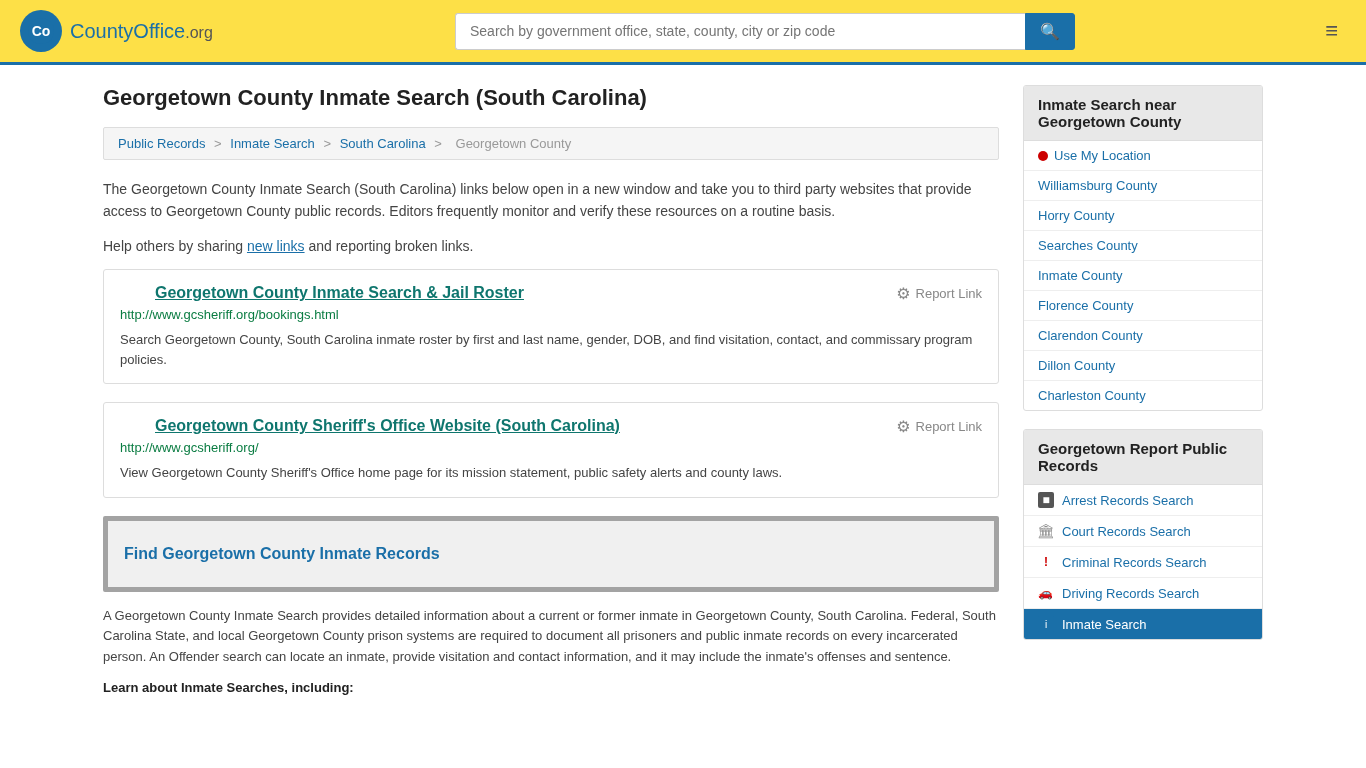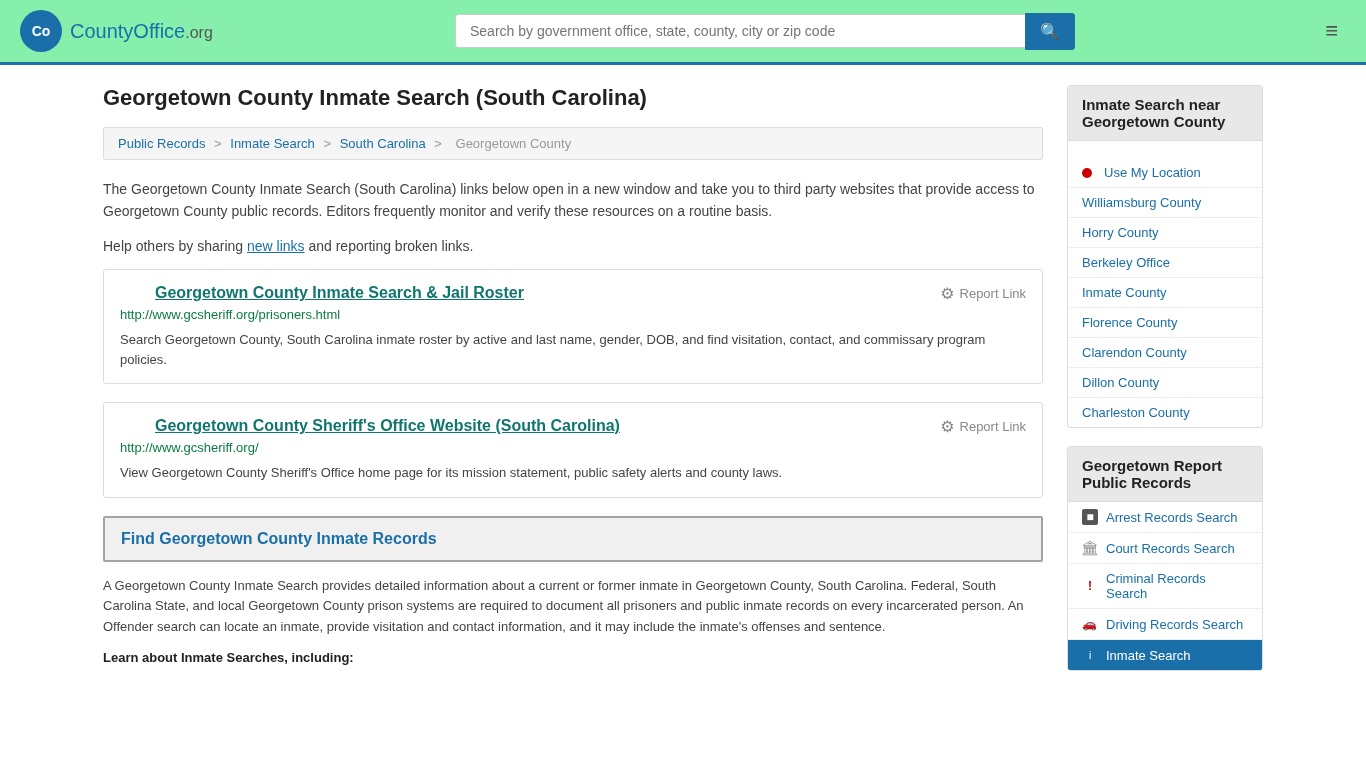--- a/index.html
+++ b/index.html
@@ -1,20 +1,20 @@
 <!DOCTYPE html>
 <html><head>
   <meta charset="utf-8">
   <style>
     * { box-sizing: border-box; margin: 0; padding: 0; }
     body { font-family: Arial, sans-serif; font-size: 14px; color: #333; background: #fff; }
 
     
     .header {
-      background: #86efac;
+      background: #fde047;
       border-bottom: 3px solid #1a6fa8;
       padding: 10px 20px;
       display: flex;
       align-items: center;
       justify-content: space-between;
     }
     .logo-area {
       display: flex;
       align-items: center;
       gap: 8px;
@@ -26,21 +26,20 @@
       border-radius: 50%;
       display: flex;
       align-items: center;
       justify-content: center;
       color: white;
       font-size: 18px;
       font-weight: bold;
     }
     .search-area {
       display: flex;
-      align-items: center;
       flex: 1;
       max-width: 620px;
       margin: 0 30px;
     }
     .search-input {
       flex: 1;
       padding: 8px 14px;
       border: 1px solid #ccc;
       border-right: none;
       border-radius: 3px 0 0 3px;
@@ -150,22 +149,22 @@
     }
     .result-desc {
       font-size: 13px;
       color: #444;
       line-height: 1.5;
     }
 
     
     .section-header {
       background: #f0f0f0;
-      border: 2px solid #a3a3a3;
-      padding: 12px 16px;
+      border: 5px solid #a3a3a3;
+      padding: 24px 16px;
       margin-bottom: 14px;
       border-radius: 2px;
     }
     .section-header h2 {
       font-size: 16px;
       font-weight: bold;
       color: #1a6fa8;
     }
 
     .body-text {
@@ -175,21 +174,21 @@
       margin-bottom: 12px;
     }
     .bold-text {
       font-weight: bold;
       font-size: 13px;
       color: #222;
     }
 
     
     .sidebar {
-      width: 196px;
+      width: 240px;
       flex-shrink: 0;
     }
     .sidebar-section {
       background: #fff;
       border: 1px solid #ddd;
       border-radius: 3px;
       margin-bottom: 18px;
       overflow: hidden;
     }
     .sidebar-section-title {
@@ -206,22 +205,21 @@
       font-size: 13px;
     }
     .sidebar-item:last-child { border-bottom: none; }
     .sidebar-item a {
       color: #1a6fa8;
       text-decoration: none;
     }
     .sidebar-item.location {
       display: flex;
       align-items: center;
-      gap: 12px;
-      margin-top: 17px;
+      gap: 6px;
     }
     .location-dot {
       width: 10px;
       height: 10px;
       background: #cc0000;
       border-radius: 50%;
       flex-shrink: 0;
     }
 
     .sidebar-rec-item {
@@ -308,22 +306,22 @@
     </p>
 
     <div class="result-card">
       <div class="result-header">
         <a class="result-title" href="#">Georgetown County Inmate Search &amp; Jail Roster</a>
         <span class="report-link">
           <span style="font-size:16px;">⚙</span>
           <span>Report Link</span>
         </span>
       </div>
-      <div class="result-url">http://www.gcsheriff.org/prisoners.html</div>
-      <div class="result-desc">Search Georgetown County, South Carolina inmate roster by active and last name, gender, DOB, and find visitation, contact, and commissary program policies.</div>
+      <div class="result-url">http://www.gcsheriff.org/bookings.html</div>
+      <div class="result-desc">Search Georgetown County, South Carolina inmate roster by first and last name, gender, DOB, and find visitation, contact, and commissary program policies.</div>
     </div>
 
     <div class="result-card">
       <div class="result-header">
         <a class="result-title" href="#">Georgetown County Sheriff's Office Website (South Carolina)</a>
         <span class="report-link">
           <span style="font-size:16px;">⚙</span>
           <span>Report Link</span>
         </span>
       </div>
@@ -349,21 +347,21 @@
         <span class="location-dot"></span>
         <a href="#">Use My Location</a>
       </div>
       <div class="sidebar-item">
         <a href="#">Williamsburg County</a>
       </div>
       <div class="sidebar-item">
         <a href="#">Horry County</a>
       </div>
       <div class="sidebar-item">
-        <a href="#">Berkeley Office</a>
+        <a href="#">Searches County</a>
       </div>
       <div class="sidebar-item">
         <a href="#">Inmate County</a>
       </div>
       <div class="sidebar-item">
         <a href="#">Florence County</a>
       </div>
       <div class="sidebar-item">
         <a href="#">Clarendon County</a>
       </div>

